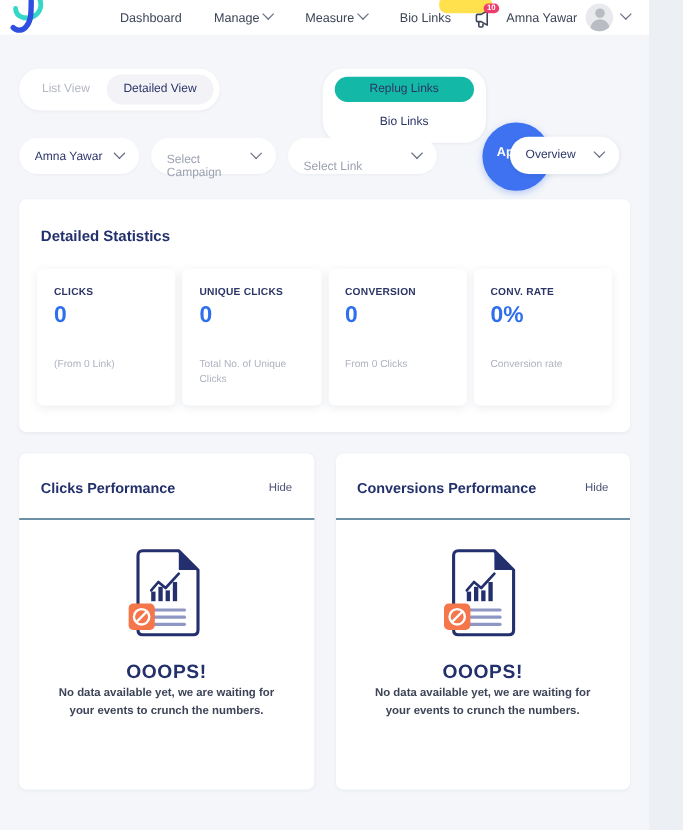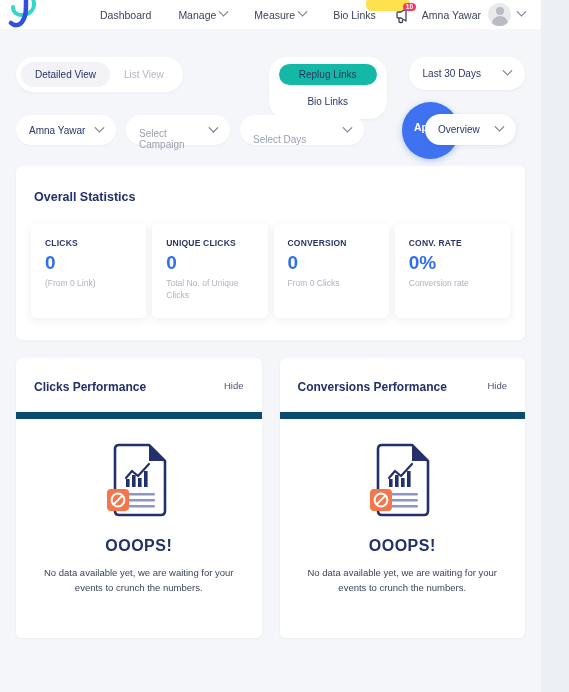--- a/index.html
+++ b/index.html
@@ -314,45 +314,45 @@
   .stat-value {
     font-size: 19px;
     font-weight: bold;
     color: #2f6fed;
     margin-top: 5px;
     line-height: 1.05;
   }
   .stat-sub {
     font-size: 8.5px;
     color: #aeb3c0;
-    margin-top: 4px;
+    margin-top: 24px;
     line-height: 1.45;
   }
 
   
   .perf-row {
     display: flex;
     gap: 18px;
     margin-top: 18px;
   }
   .perf-card {
     flex: 1;
     background: #ffffff;
     border-radius: 6px;
     box-shadow: 0 1px 3px rgba(38,50,90,0.05);
     min-height: 280px;
     display: flex;
     flex-direction: column;
   }
   .perf-head {
     display: flex;
-    align-items: flex-start;
+    align-items: center;
     justify-content: space-between;
     padding: 22px 18px 18px 18px;
-    border-bottom: 7px solid #0c4a6e;
+    border-bottom: 1px solid #0c4a6e;
   }
   .perf-title {
     font-size: 12px;
     font-weight: bold;
     color: #22306b;
   }
   .hide-link {
     font-size: 9.5px;
     color: #4a5272;
     cursor: pointer;
@@ -369,22 +369,22 @@
     font-weight: bold;
     color: #22306b;
     letter-spacing: .5px;
     margin-top: 12px;
   }
   .empty-msg {
     font-size: 9.5px;
     color: #3d4457;
     text-align: center;
     line-height: 1.6;
-    margin-top: 10px;
     max-width: 200px;
+    font-weight: bold;
   }
 </style>
 </head>
 <body>
 
 <div class="app">
 
   <div class="topbar">
 
     <div class="logo">
@@ -424,64 +424,60 @@
       <div class="avatar"></div>
       <i class="caret"></i>
     </div>
   </div>
 
   <div class="page">
 
     <div class="row-toggles">
 
       <div class="view-toggle">
+        <div class="seg">List View</div>
         <div class="seg active">Detailed View</div>
-        <div class="seg">List View</div>
       </div>
 
       <div class="link-type-toggle">
         <div class="lt active">Replug Links</div>
         <div class="lt">Bio Links</div>
       </div>
 
-      <div class="date-picker">
-        <span>Last 30 Days</span>
-        <i class="caret"></i>
-      </div>
     </div>
 
     <div class="row-filters">
 
       <div class="select-pill w1">
         <span>Amna Yawar</span>
         <i class="caret"></i>
       </div>
 
       <div class="select-pill w2">
         <span class="ph">Select Campaign</span>
         <i class="caret"></i>
       </div>
 
       <div class="select-pill w3">
-        <span class="ph">Select Days</span>
+        <span class="ph">Select Link</span>
         <i class="caret"></i>
       </div>
 
       <button class="apply-btn">
         <span class="apply-inner">Apply</span>
       </button>
 
       <div class="overview-pill">
         <span>Overview</span>
         <i class="caret"></i>
       </div>
     </div>
 
     <div class="stats-card">
-      <div class="stats-title">Overall Statistics</div>
+      <div class="stats-title">Detailed Statistics</div>
       <div class="stats-grid">
 
         <div class="stat raised">
           <div class="stat-label">CLICKS</div>
           <div class="stat-value">0</div>
           <div class="stat-sub">(From 0 Link)</div>
         </div>
 
         <div class="stat raised">
           <div class="stat-label">UNIQUE CLICKS</div>

